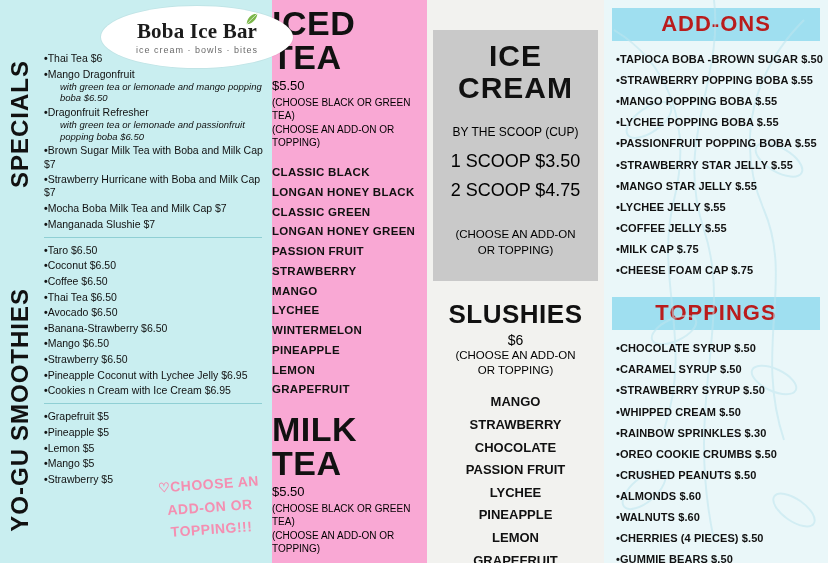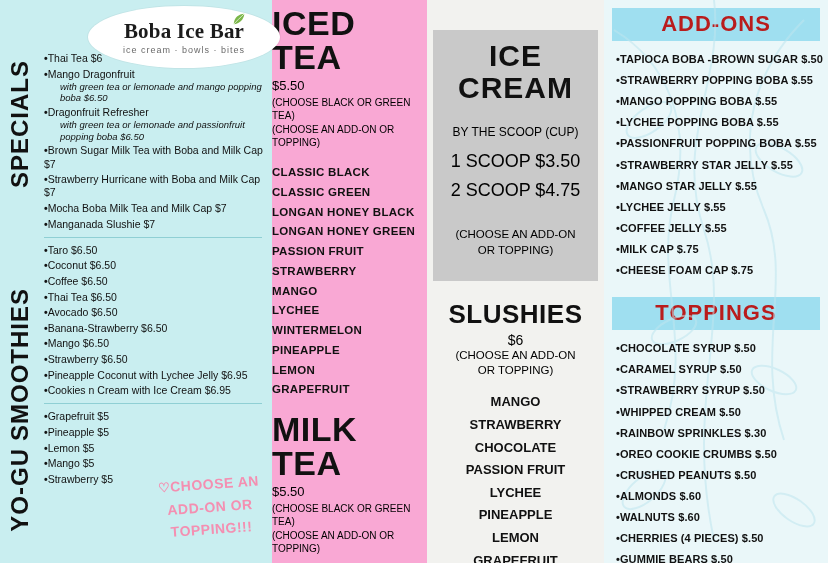--- a/index.html
+++ b/index.html
@@ -194,21 +194,21 @@
     font-weight: bold;
     letter-spacing: 0.1px;
     line-height: 1.92;
     color: #111;
     white-space: nowrap;
   }
 
   
   .logo {
     position: absolute;
-    left: 88px; top: 6px;
+    left: 101px; top: 6px;
     width: 192px; height: 62px;
     background: #ffffff;
     border-radius: 50%;
     display: flex;
     flex-direction: column;
     align-items: center;
     justify-content: center;
     z-index: 20;
     box-shadow: 0 0 0 1px rgba(0,0,0,0.04);
   }
@@ -287,22 +287,22 @@
   </div>
 
   <div class="col-tea">
     <div class="big-title">ICED TEA</div>
     <div class="price">$5.50</div>
     <div class="note">(CHOOSE BLACK OR GREEN TEA)</div>
     <div class="note">(CHOOSE AN ADD-ON OR TOPPING)</div>
 
     <div class="tea-list">
       <div class="tea-item">CLASSIC BLACK</div>
+      <div class="tea-item">LONGAN HONEY BLACK</div>
       <div class="tea-item">CLASSIC GREEN</div>
-      <div class="tea-item">LONGAN HONEY BLACK</div>
       <div class="tea-item">LONGAN HONEY GREEN</div>
       <div class="tea-item">PASSION FRUIT</div>
       <div class="tea-item">STRAWBERRY</div>
       <div class="tea-item">MANGO</div>
       <div class="tea-item">LYCHEE</div>
       <div class="tea-item">WINTERMELON</div>
       <div class="tea-item">PINEAPPLE</div>
       <div class="tea-item">LEMON</div>
       <div class="tea-item">GRAPEFRUIT</div>
     </div>

